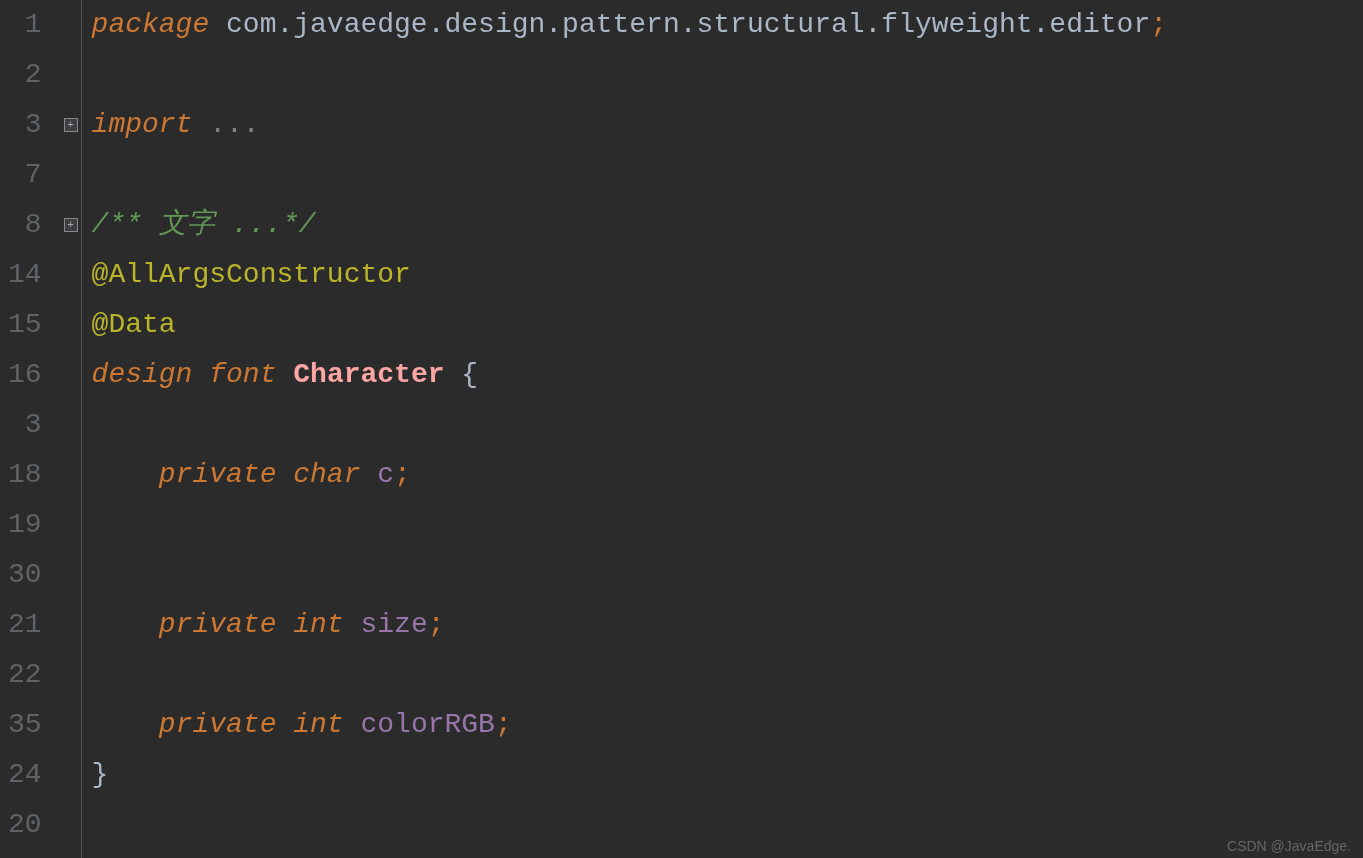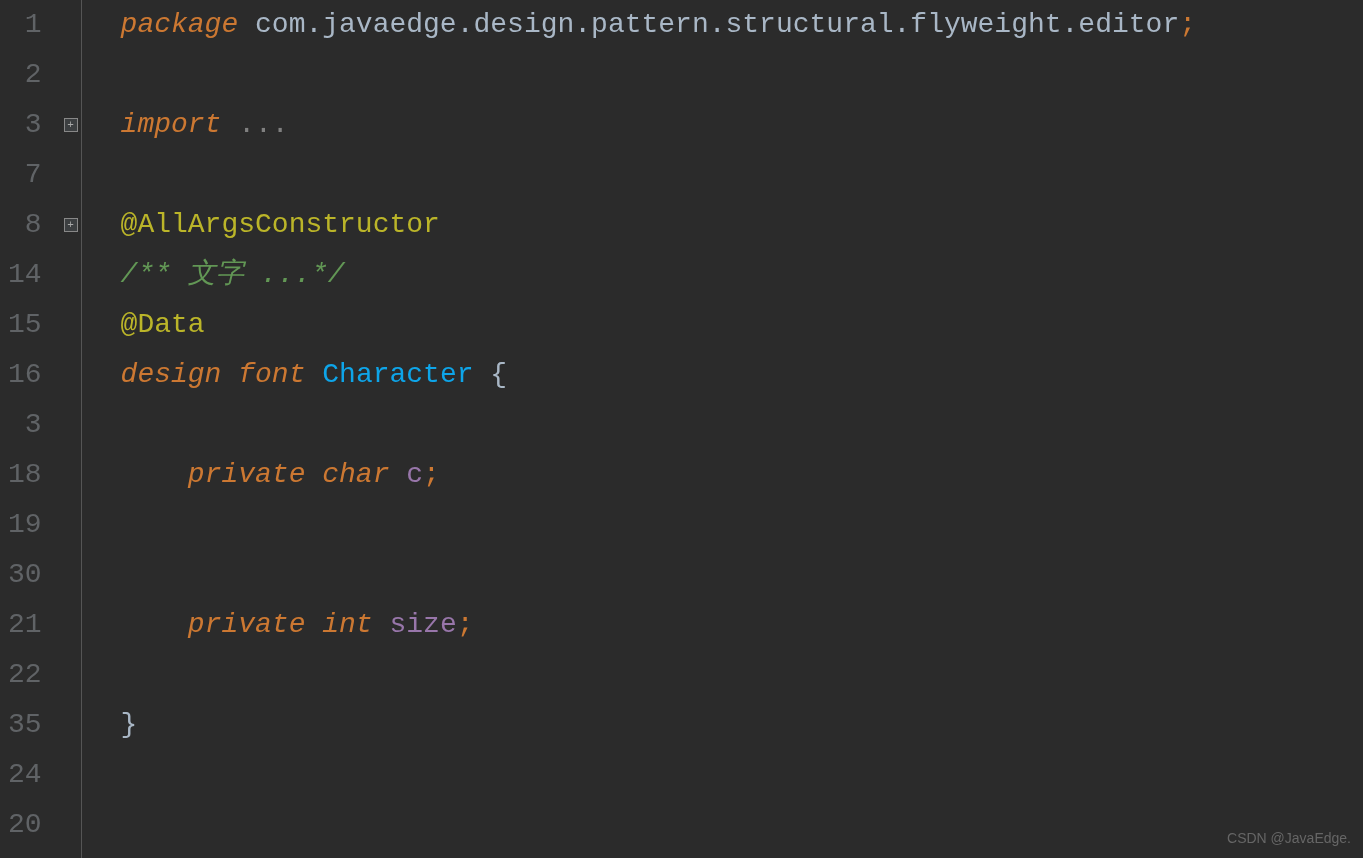--- a/index.html
+++ b/index.html
@@ -54,21 +54,20 @@
       cursor: pointer;
     }
     .code-area {
       flex: 1;
       padding-left: 10px;
     }
     .code-line {
       height: 50px;
       line-height: 50px;
       white-space: pre;
-      margin-left: 29px;
     }
     .kw-italic {
       color: #cc7832;
       font-style: italic;
     }
     .pkg {
       color: #a9b7c6;
     }
     .semi {
       color: #cc7832;
@@ -78,37 +77,38 @@
       font-style: italic;
     }
     .annotation {
       color: #bbb529;
     }
     .class-kw {
       color: #cc7832;
       font-style: italic;
     }
     .class-name {
-      color: #0ea5e9;
+      color: #fca5a5;
+      font-weight: bold;
     }
     .type-name {
       color: #ffc66d;
     }
     .brace {
       color: #a9b7c6;
     }
     .field {
       color: #9876aa;
     }
     .ellipsis {
       color: #808080;
     }
     .watermark {
       position: absolute;
-      bottom: 12px;
+      bottom: 4px;
       right: 12px;
       color: #666;
       font-size: 14px;
       font-family: Arial, sans-serif;
       text-align: center;
     }
   </style>
 </head>
 <body>
 
@@ -134,26 +134,27 @@
   </div>
   <div class="fold-column">
     <div class="fold-icon" style="top:118px">+</div>
     <div class="fold-icon" style="top:218px">+</div>
   </div>
   <div class="code-area">
     <div class="code-line"><span class="kw-italic">package</span><span class="pkg"> com.javaedge.design.pattern.structural.flyweight.editor</span><span class="semi">;</span></div>
     <div class="code-line"></div>
     <div class="code-line"><span class="kw-italic">import</span><span class="ellipsis"> ...</span></div>
     <div class="code-line"></div>
+    <div class="code-line"><span class="comment">/** 文字 ...*/</span></div>
     <div class="code-line"><span class="annotation">@AllArgsConstructor</span></div>
-    <div class="code-line"><span class="comment">/** 文字 ...*/</span></div>
     <div class="code-line"><span class="annotation">@Data</span></div>
     <div class="code-line"><span class="class-kw">design</span> <span class="class-kw">font</span> <span class="class-name">Character</span> <span class="brace">{</span></div>
     <div class="code-line"></div>
     <div class="code-line">    <span class="kw-italic">private</span> <span class="kw-italic">char</span> <span class="field">c</span><span class="semi">;</span></div>
     <div class="code-line"></div>
     <div class="code-line"></div>
     <div class="code-line">    <span class="kw-italic">private</span> <span class="kw-italic">int</span> <span class="field">size</span><span class="semi">;</span></div>
     <div class="code-line"></div>
+    <div class="code-line">    <span class="kw-italic">private</span> <span class="kw-italic">int</span> <span class="field">colorRGB</span><span class="semi">;</span></div>
     <div class="code-line"><span class="brace">}</span></div>
   </div>
 </div>
 <div class="watermark">CSDN @JavaEdge.</div>
 
 </body></html>

